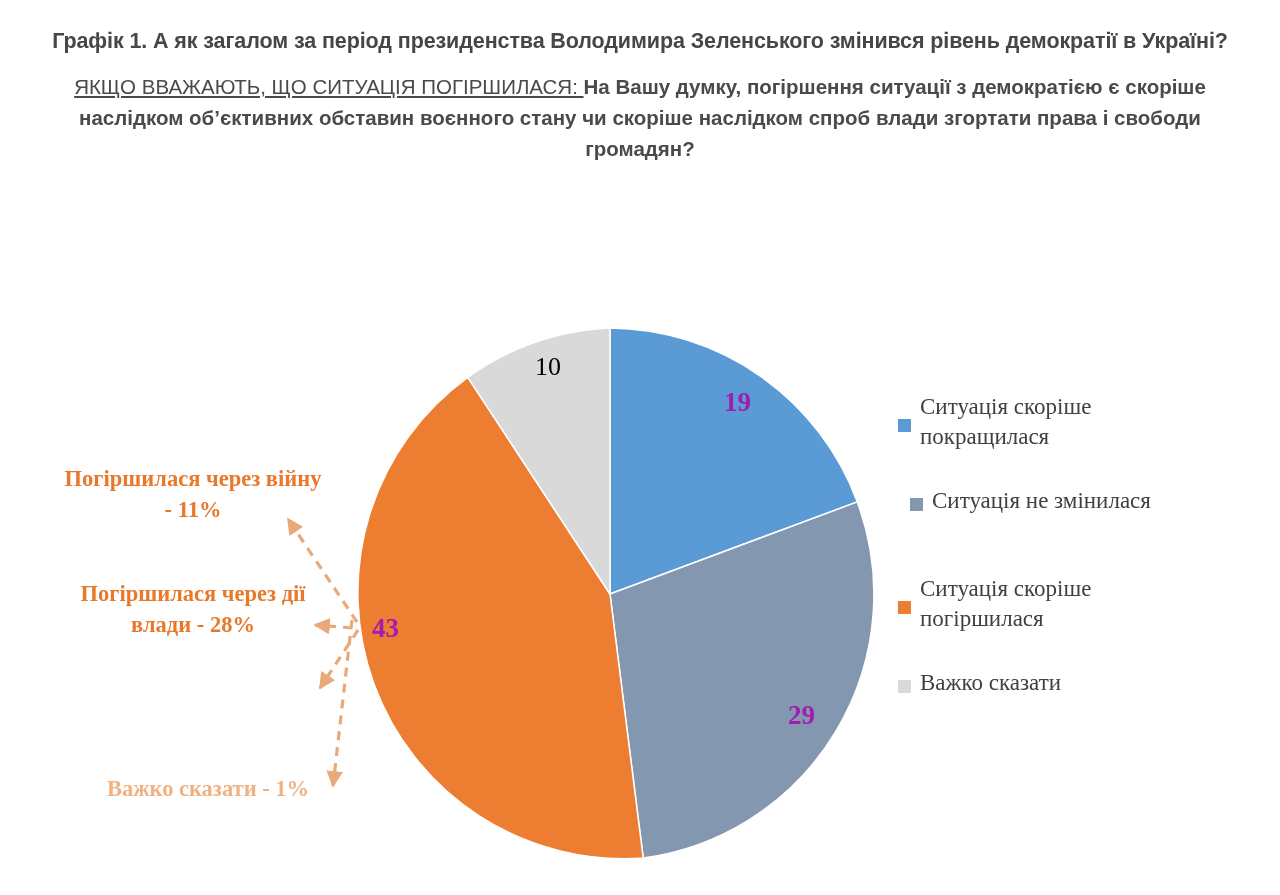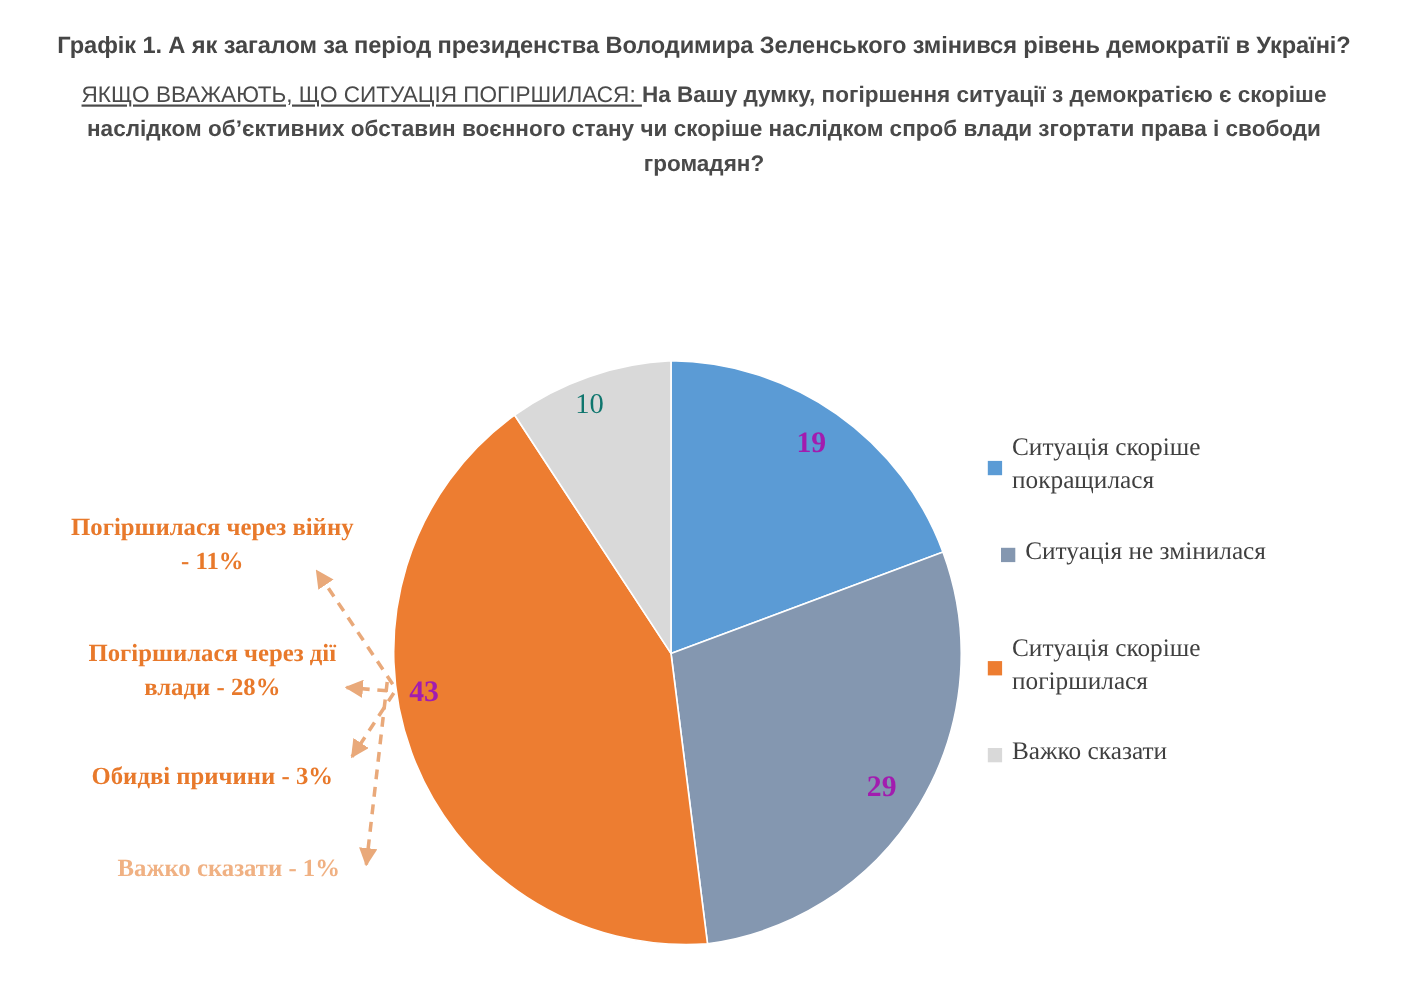--- a/index.html
+++ b/index.html
@@ -63,23 +63,24 @@
   
   .slice-label {
     position: absolute;
     font-family: "Liberation Serif", serif;
     font-weight: bold;
     font-size: 27px;
     color: #a21caf;
     white-space: nowrap;
   }
   .slice-label.muted {
-    color: #0f766e;
+    color: #000000;
     font-weight: normal;
     font-size: 26px;
+    margin-left: 12px;
   }
 
   
   .annotation {
     position: absolute;
     font-family: "Liberation Serif", serif;
     font-weight: bold;
     font-size: 22.5px;
     line-height: 31px;
     text-align: center;
@@ -152,21 +153,20 @@
     </g>
   </svg>
 
   <div class="slice-label" style="left:724px; top:387px;">19</div>
   <div class="slice-label" style="left:788px; top:700px;">29</div>
   <div class="slice-label" style="left:372px; top:613px;">43</div>
   <div class="slice-label muted" style="left:523px; top:352px;">10</div>
 
   <div class="annotation" style="left:63px; top:463px;">Погіршилася через війну - 11%</div>
   <div class="annotation" style="left:63px; top:578px;">Погіршилася через дії влади - 28%</div>
-  <div class="annotation" style="left:63px; top:690px;">Обидві причини - 3%</div>
   <div class="annotation faded" style="left:78px; top:773px;">Важко сказати - 1%</div>
 
   <div class="legend">
     <div class="legend-item" style="margin-bottom:34px;">
       <span class="legend-swatch" style="background:#5B9BD5;"></span>
       <span class="legend-text">Ситуація скоріше покращилася</span>
     </div>
     <div class="legend-item" style="margin-bottom:58px;padding-left:12px;">
       <span class="legend-swatch" style="background:#8497B0;"></span>
       <span class="legend-text">Ситуація не змінилася</span>

